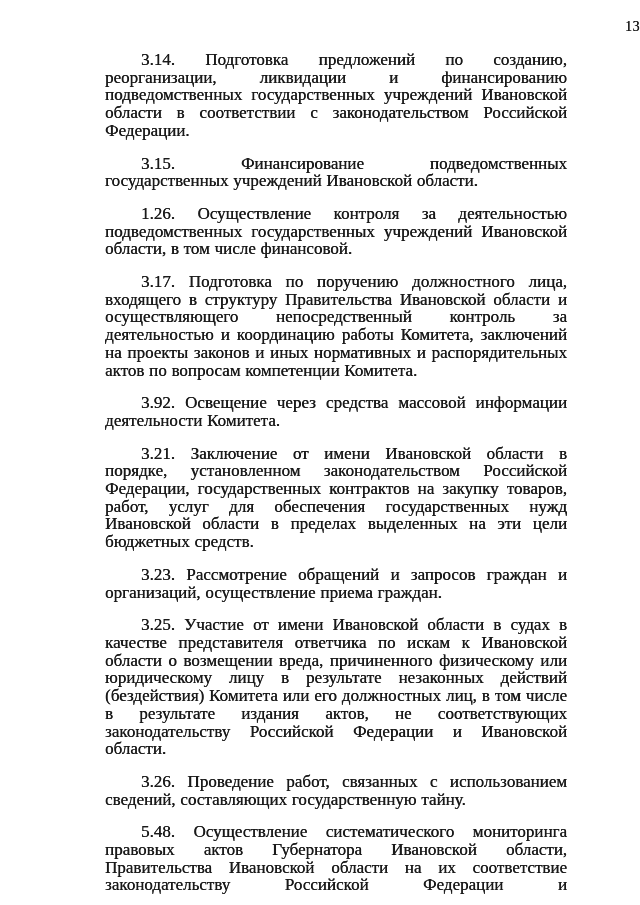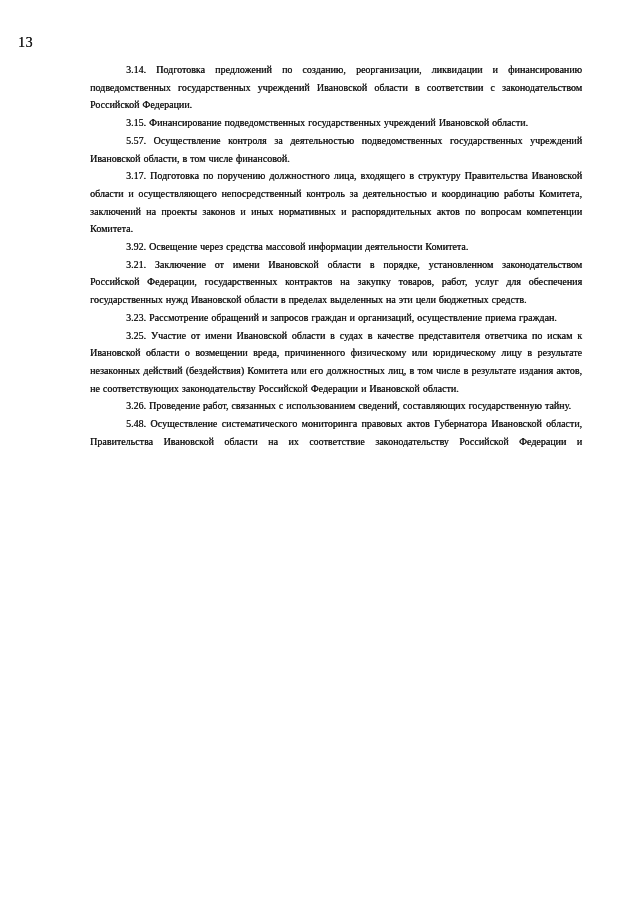--- a/index.html
+++ b/index.html
@@ -12,56 +12,55 @@
   }
   .doc-page {
     position: relative;
     width: 640px;
     height: 905px;
     background: #ffffff;
     color: #1a1a1a;
     font-family: "Liberation Serif", "DejaVu Serif", serif;
   }
   .page-number {
-    padding-top: 34px;
-    text-align: left;
+    padding-top: 18px;
+    text-align: right;
     font-size: 14px;
     line-height: 18px;
     letter-spacing: 0.5px;
     
     text-shadow: 0.3px 0 0 currentColor;
-    margin-left: 18px;
   }
   .content {
     margin: 9px 58px 0 90px; 
   }
   .para {
-    margin: 0;
+    margin: 15px;
     text-align: justify;
     text-indent: 36px;
-    font-size: 10px;
+    font-size: 17px;
     line-height: 17.7px;
     word-spacing: 0.5px;
     text-shadow: 0.3px 0 0 currentColor; 
   }
   
   .para.cutoff {
     text-align-last: justify;
   }
 </style>
 </head>
 <body>
 
 <div class="doc-page">
   <div class="page-number">13</div>
 
   <div class="content">
     <p class="para">3.14. Подготовка предложений по созданию, реорганизации, ликвидации и финансированию подведомственных государственных учреждений Ивановской области в соответствии с законодательством Российской Федерации.</p>
     <p class="para">3.15. Финансирование подведомственных государственных учреждений Ивановской области.</p>
-    <p class="para">5.57. Осуществление контроля за деятельностью подведомственных государственных учреждений Ивановской области, в том числе финансовой.</p>
+    <p class="para">1.26. Осуществление контроля за деятельностью подведомственных государственных учреждений Ивановской области, в том числе финансовой.</p>
     <p class="para">3.17. Подготовка по поручению должностного лица, входящего в структуру Правительства Ивановской области и осуществляющего непосредственный контроль за деятельностью и координацию работы Комитета, заключений на проекты законов и иных нормативных и распорядительных актов по вопросам компетенции Комитета.</p>
     <p class="para">3.92. Освещение через средства массовой информации деятельности Комитета.</p>
     <p class="para">3.21. Заключение от имени Ивановской области в порядке, установленном законодательством Российской Федерации, государственных контрактов на закупку товаров, работ, услуг для обеспечения государственных нужд Ивановской области в пределах выделенных на эти цели бюджетных средств.</p>
     <p class="para">3.23. Рассмотрение обращений и запросов граждан и организаций, осуществление приема граждан.</p>
     <p class="para">3.25. Участие от имени Ивановской области в судах в качестве представителя ответчика по искам к Ивановской области о возмещении вреда, причиненного физическому или юридическому лицу в результате незаконных действий (бездействия) Комитета или его должностных лиц, в том числе в результате издания актов, не соответствующих законодательству Российской Федерации и Ивановской области.</p>
     <p class="para">3.26. Проведение работ, связанных с использованием сведений, составляющих государственную тайну.</p>
     <p class="para cutoff">5.48. Осуществление систематического мониторинга правовых актов Губернатора Ивановской области, Правительства Ивановской области на их соответствие законодательству Российской Федерации и</p>
   </div>
 </div>
 

